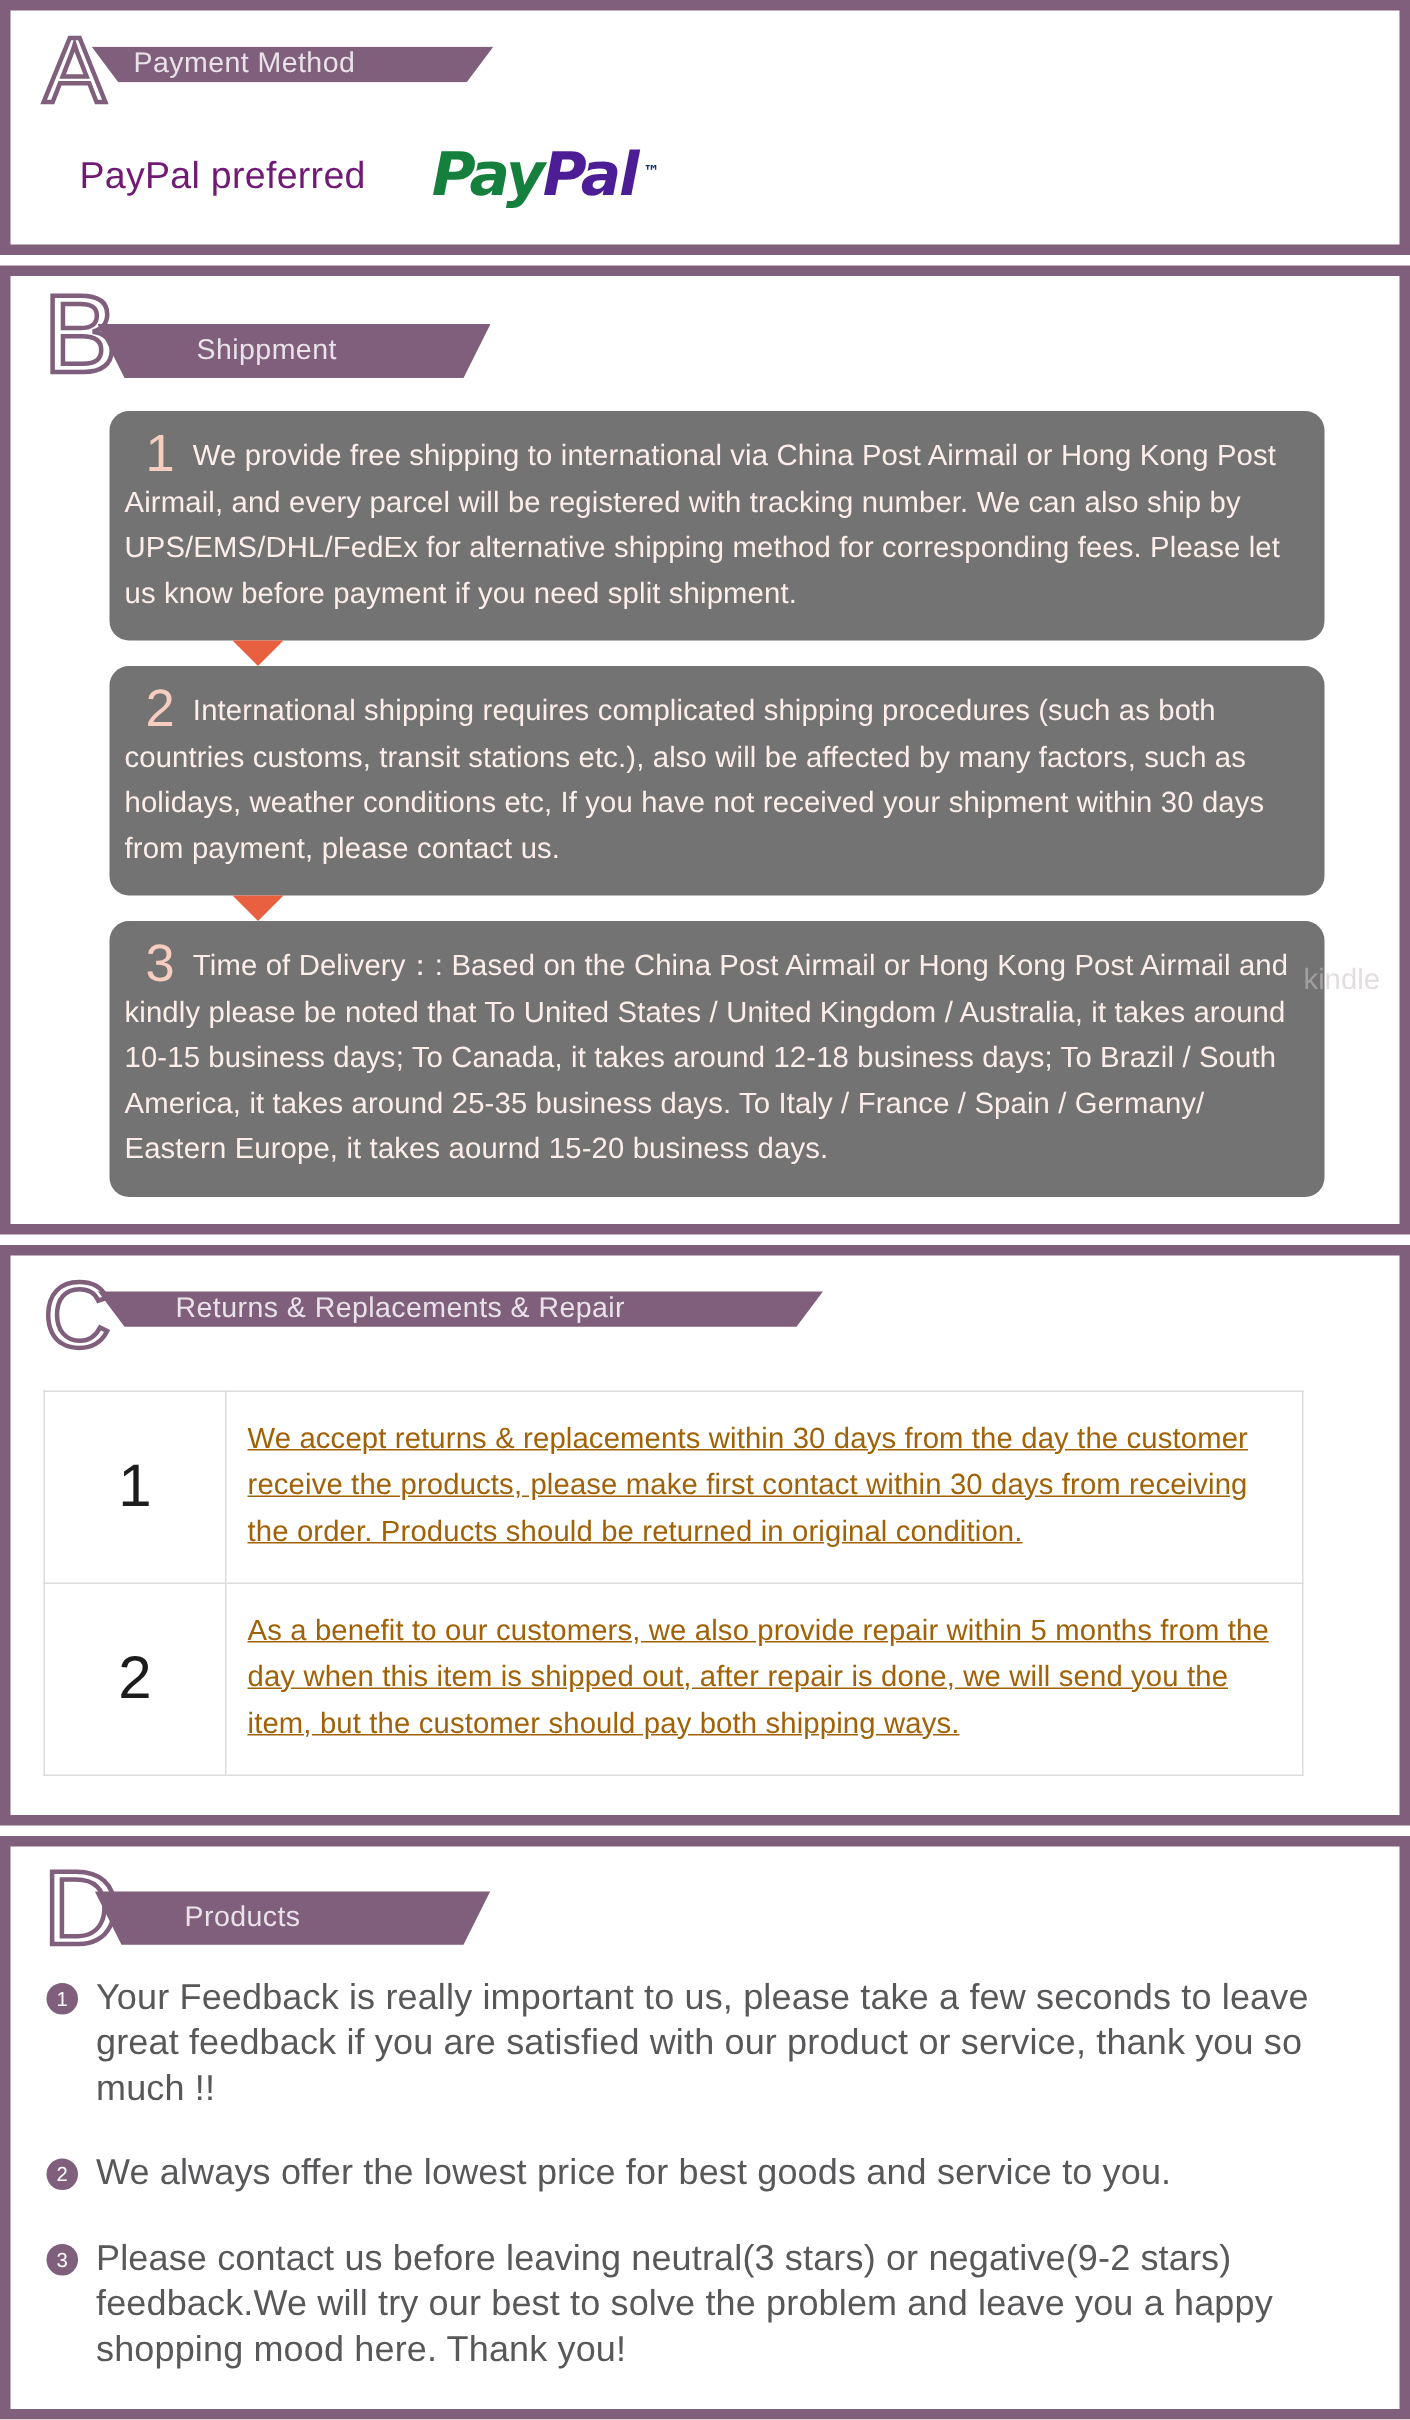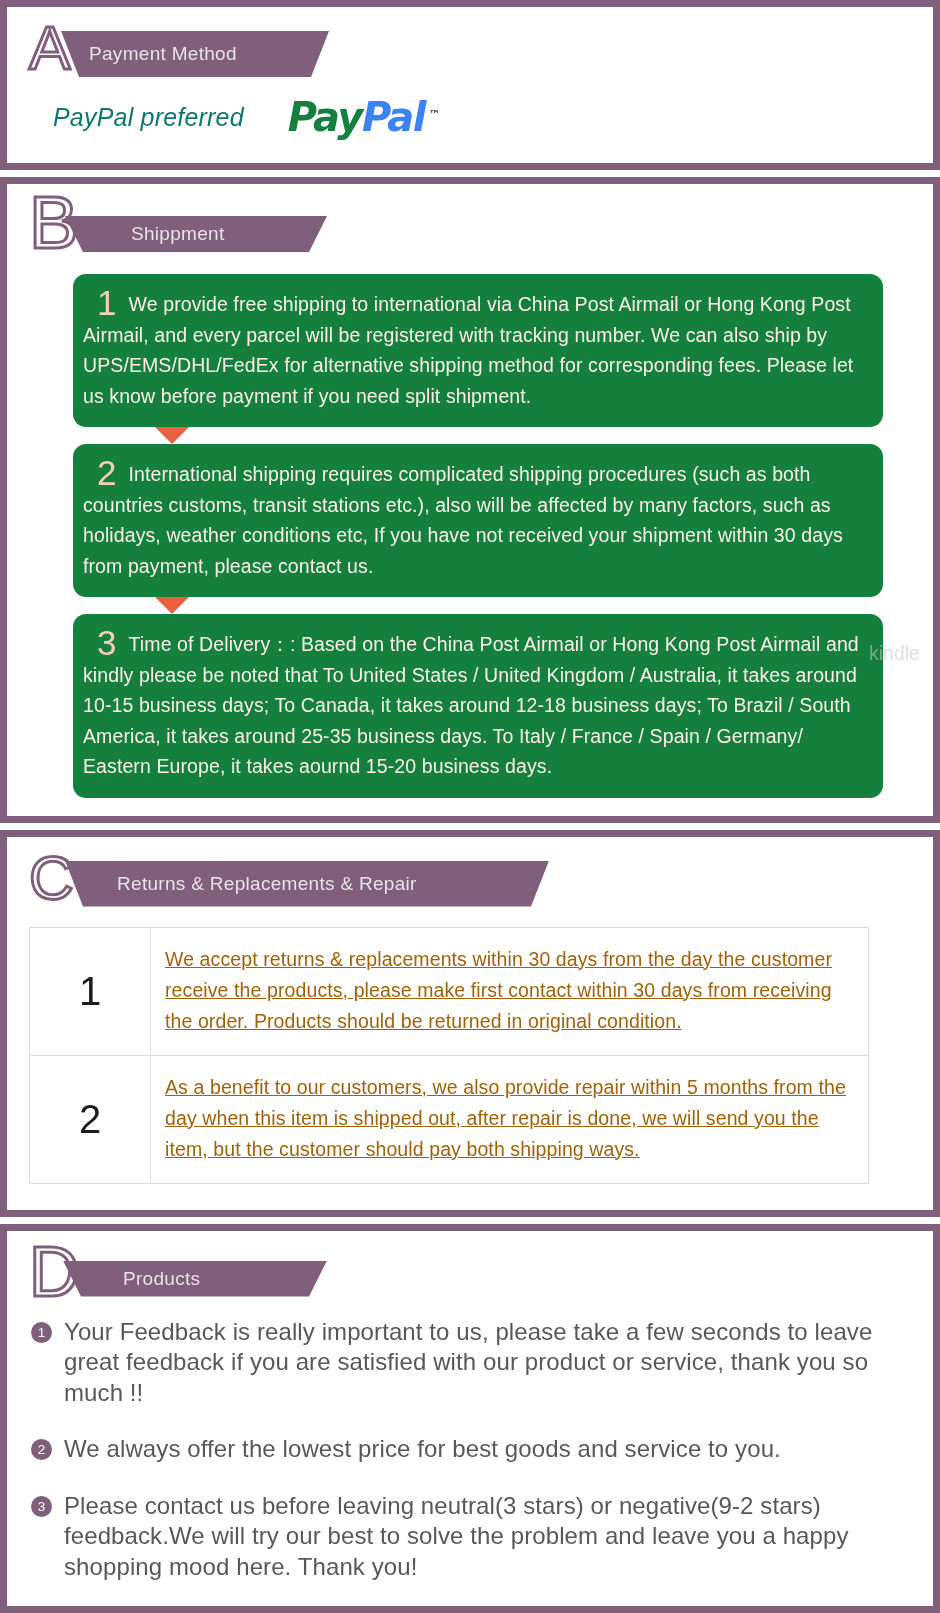--- a/index.html
+++ b/index.html
@@ -47,21 +47,21 @@
     font-weight: 400;
     color: transparent;
     -webkit-text-stroke: 3px #7f5f7b;
     letter-spacing: 0;
     z-index: 3;
     user-select: none;
   }
   .sec-banner {
     position: absolute;
     top: 6px;
-    height: 46px;
+    height: 24px;
     background: #7f5f7b;
     display: flex;
     align-items: center;
     z-index: 2;
     -webkit-clip-path: polygon(0 0, 100% 0, calc(100% - 18px) 100%, 18px 100%);
     clip-path: polygon(0 0, 100% 0, calc(100% - 18px) 100%, 18px 100%);
   }
   .sec-banner-label {
     color: #e9e2e8;
     font-size: 19px;
@@ -84,59 +84,58 @@
 
   
   .sec-a { height: 170px; }
   .pay-row {
     display: flex;
     align-items: center;
     margin: 18px 0 0 46px;
   }
   .pay-text {
     font-size: 25px;
-    color: #0f766e;
+    color: #701a75;
     letter-spacing: .2px;
     white-space: nowrap;
-    font-style: italic;
   }
   .paypal-logo {
     margin-left: 44px;
     position: relative;
     font-family: "DejaVu Sans", sans-serif;
     font-size: 40px;
     font-weight: bold;
     font-style: italic;
     letter-spacing: -1.5px;
     line-height: 40px;
     white-space: nowrap;
   }
   .pp-pay { color: #15803d; }
-  .pp-pal { color: #3b82f6; }
+  .pp-pal { color: #4c1d95; }
   .pp-tm {
     position: absolute;
     top: -2px;
     right: -15px;
     font-size: 11px;
     font-style: normal;
     font-weight: bold;
     color: #17356b;
     letter-spacing: 0;
   }
 
   
   .sec-b { padding-bottom: 18px; }
   .bubbles { margin: 18px 0 0 0; position: relative; }
   .bubble-wrap { position: relative; }
   .bubble {
     position: relative;
     margin: 0 0 0 66px;
     width: 810px;
     box-sizing: border-box;
-    background: #15803d;
+    background: #737373;
     border-radius: 13px;
     color: #fdeee9;
     padding: 14px 18px 16px 10px;
     font-size: 19.5px;
     line-height: 30.5px;
     letter-spacing: .1px;
     overflow: hidden;
   }
   .bubble .bnum {
     font-size: 35px;

